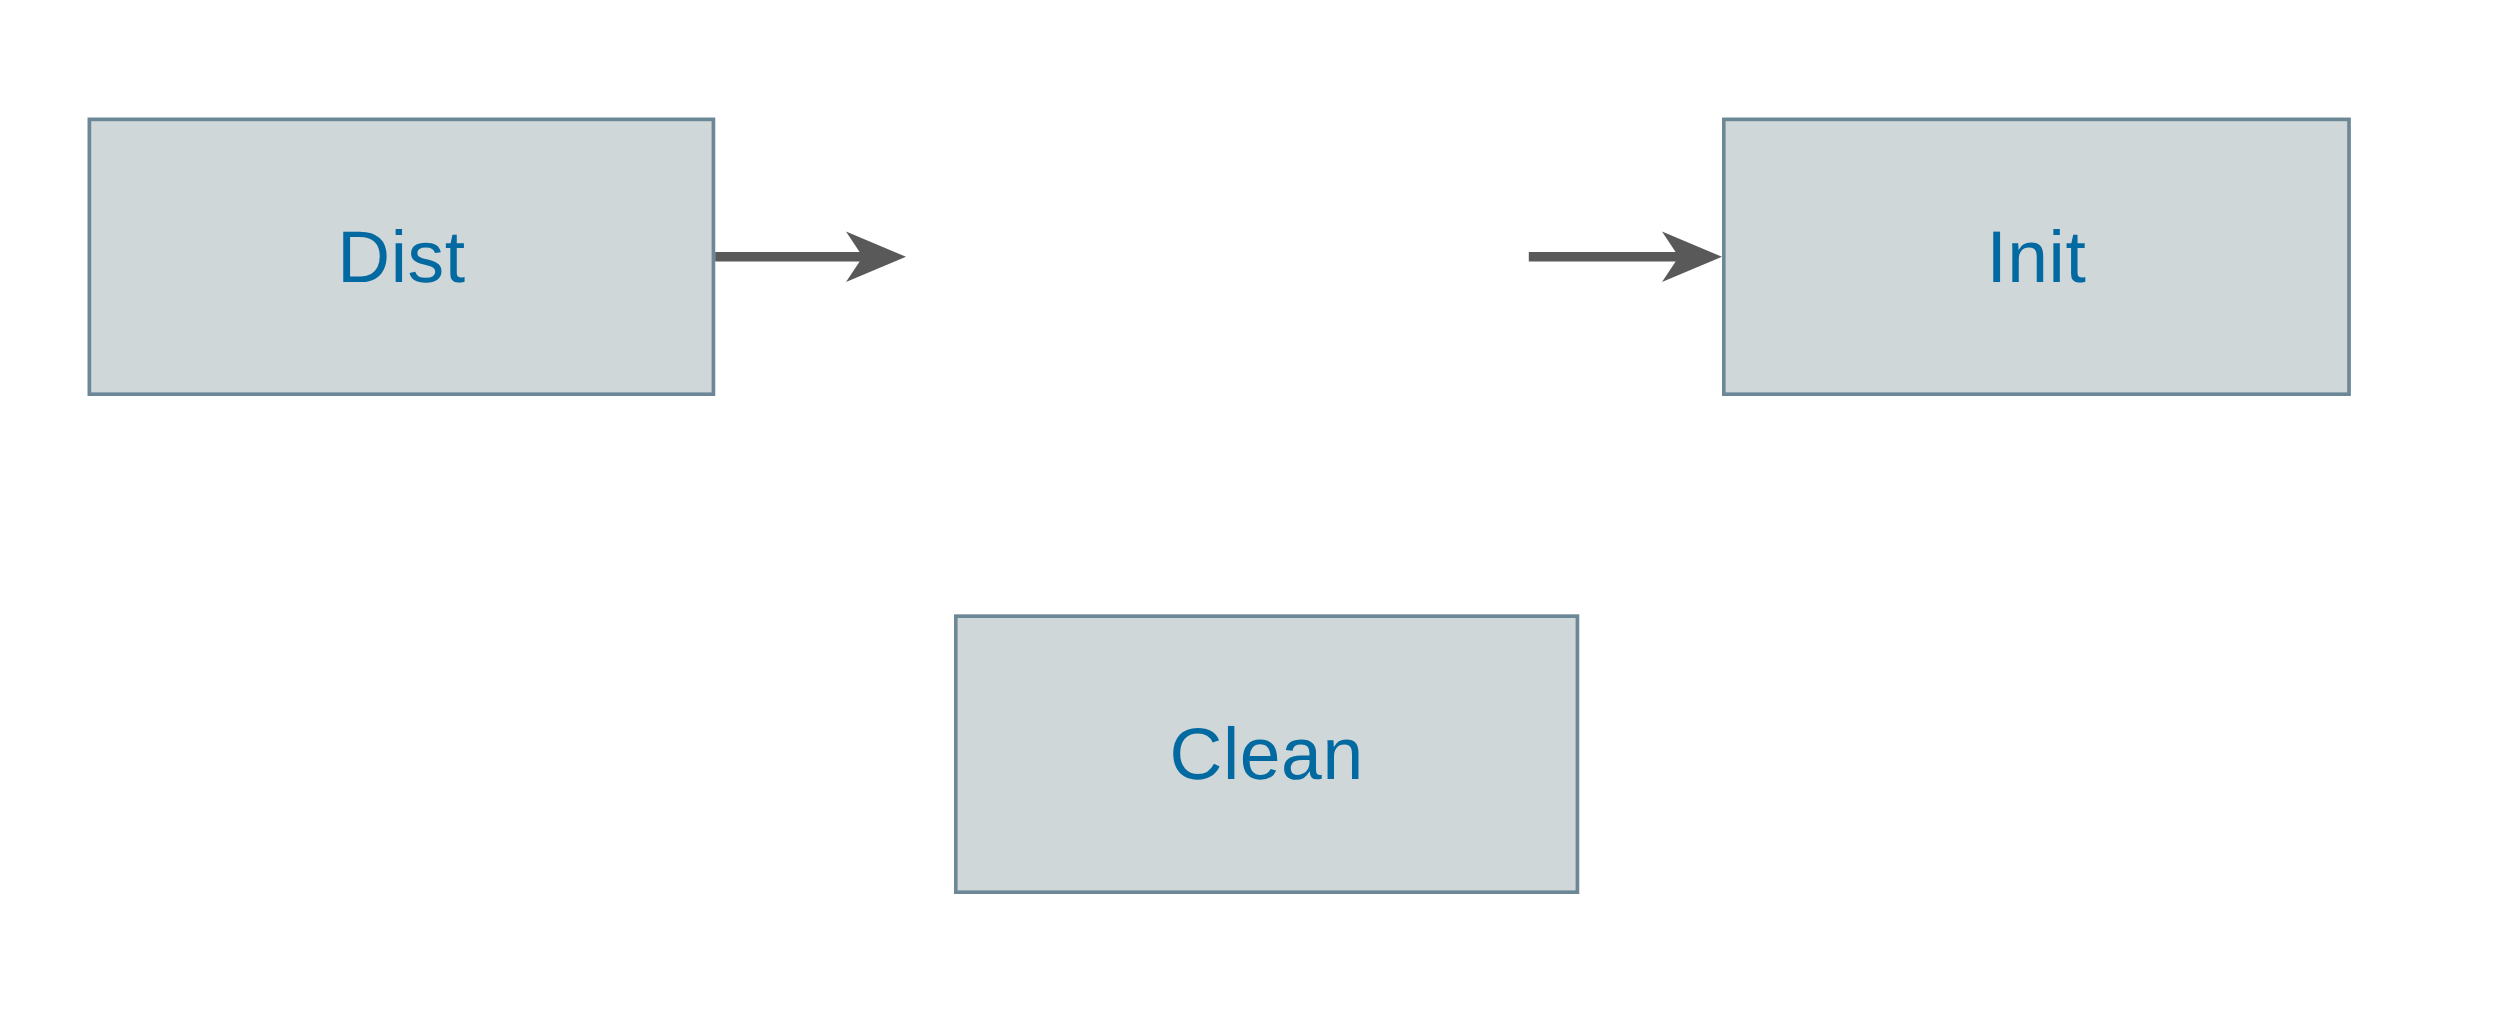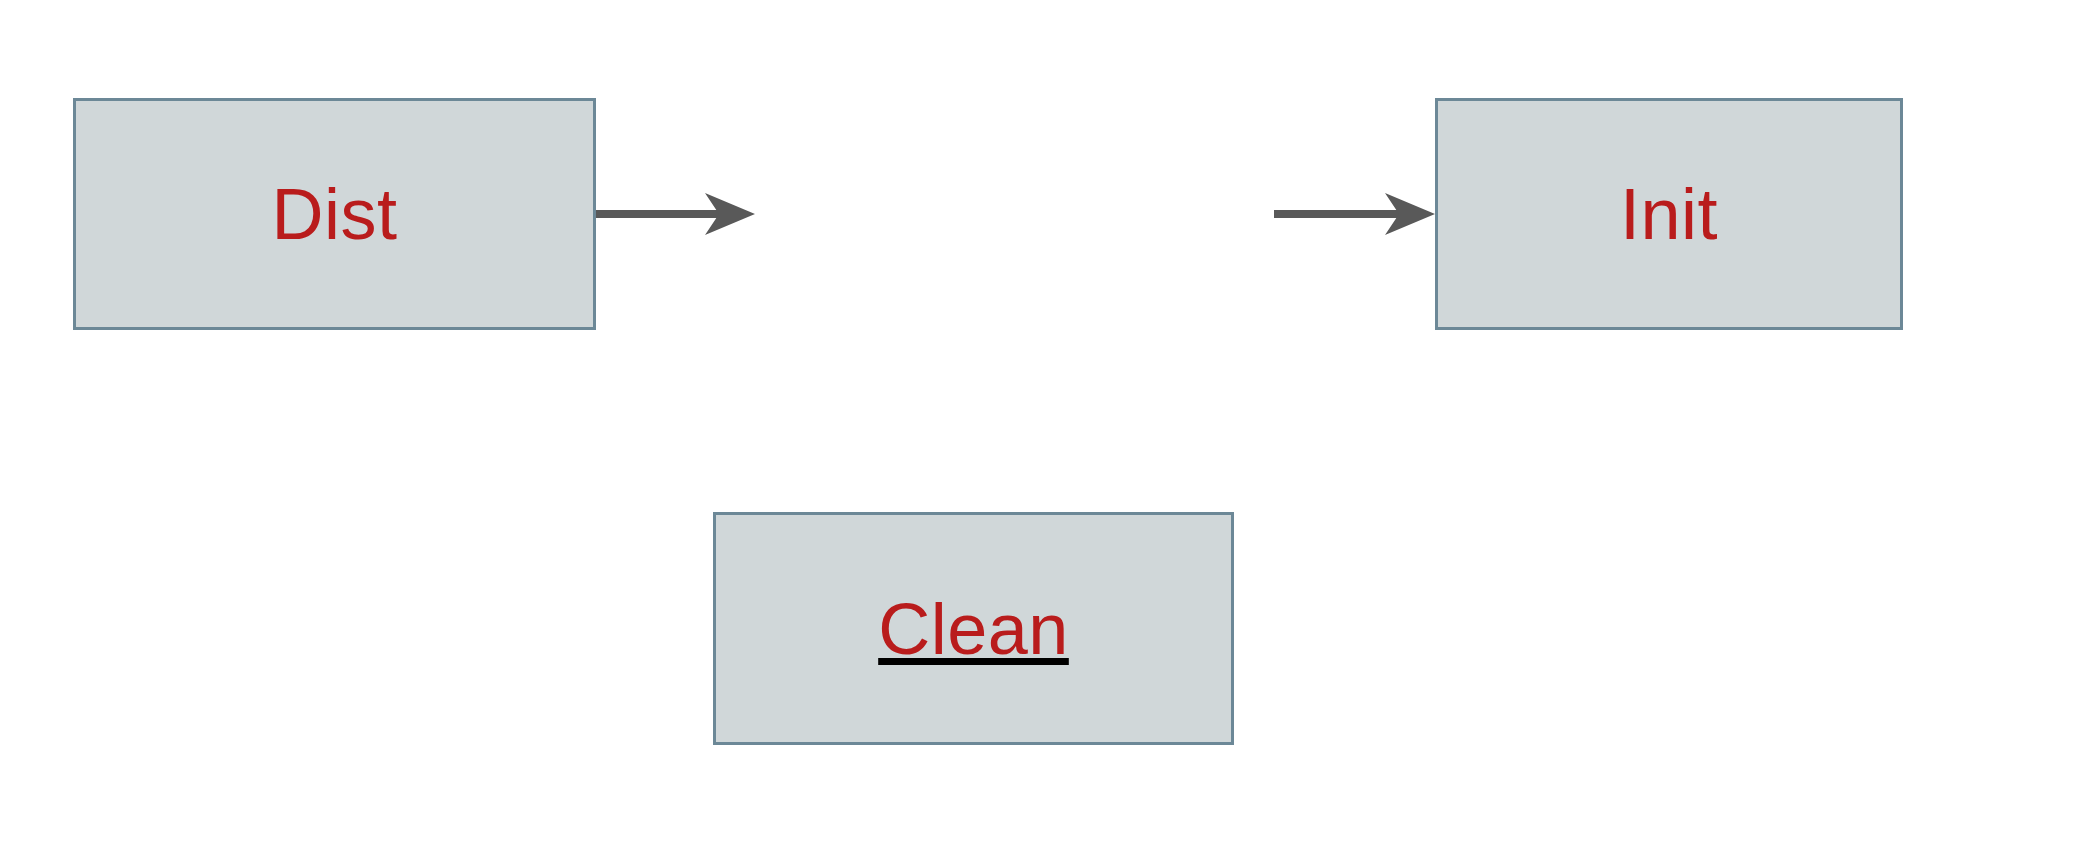--- a/index.html
+++ b/index.html
@@ -23,23 +23,23 @@
     box-sizing: border-box;
     background: #d0d7d9;
     border: 3px solid #6c8897;
     display: flex;
     align-items: center;
     justify-content: center;
     user-select: none;
   }
   .node-label {
     font-family: "Liberation Sans", sans-serif;
-    font-size: 72px;
+    font-size: 61px;
     font-weight: 400;
-    color: #b91c1c;
+    color: #0369a1;
     line-height: 1;
     letter-spacing: 0.5px;
     white-space: nowrap;
   }
   .edge {
     position: absolute;
     overflow: visible;
     pointer-events: none;
   }
   .edge-line {
@@ -64,21 +64,21 @@
   <svg class="edge" style="left:1270px; top:190px; width:175px; height:50px;" viewBox="0 0 175 50">
     <line class="edge-line" x1="4" y1="24" x2="148" y2="24"></line>
     <path class="edge-head" d="M 165 24 L 115 3 L 129 24 L 115 45 Z"></path>
   </svg>
 
   <div class="node" style="left:73px; top:98px; width:523px; height:232px;">
     <span class="node-label">Dist</span>
   </div>
 
 
-  <div class="node" style="left:1435px; top:98px; width:468px; height:232px;">
+  <div class="node" style="left:1435px; top:98px; width:524px; height:232px;">
     <span class="node-label">Init</span>
   </div>
 
-  <div class="node" style="left:713px; top:512px; width:521px; height:233px;text-decoration:underline;">
+  <div class="node" style="left:795px; top:512px; width:521px; height:233px;">
     <span class="node-label">Clean</span>
   </div>
 
 </div>
 
 </body></html>

